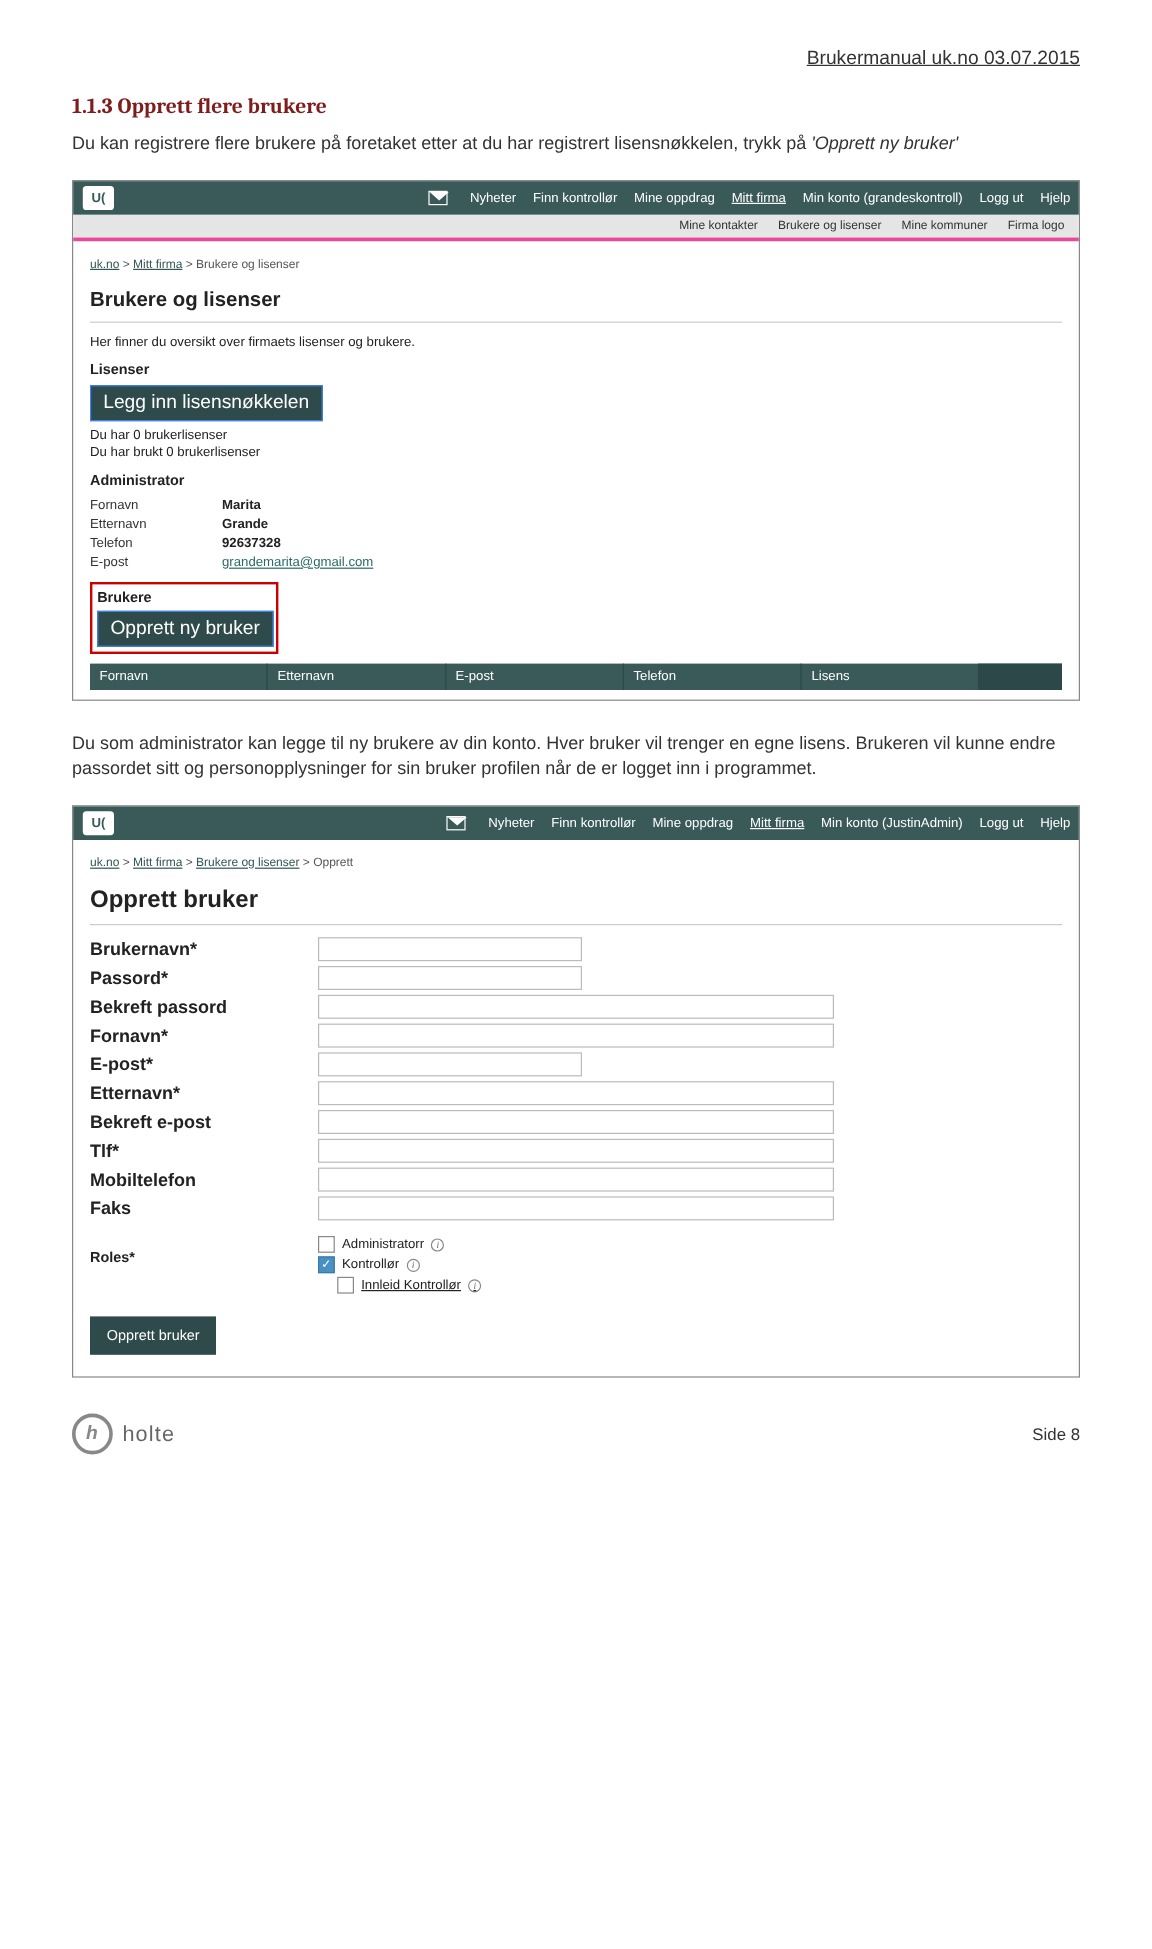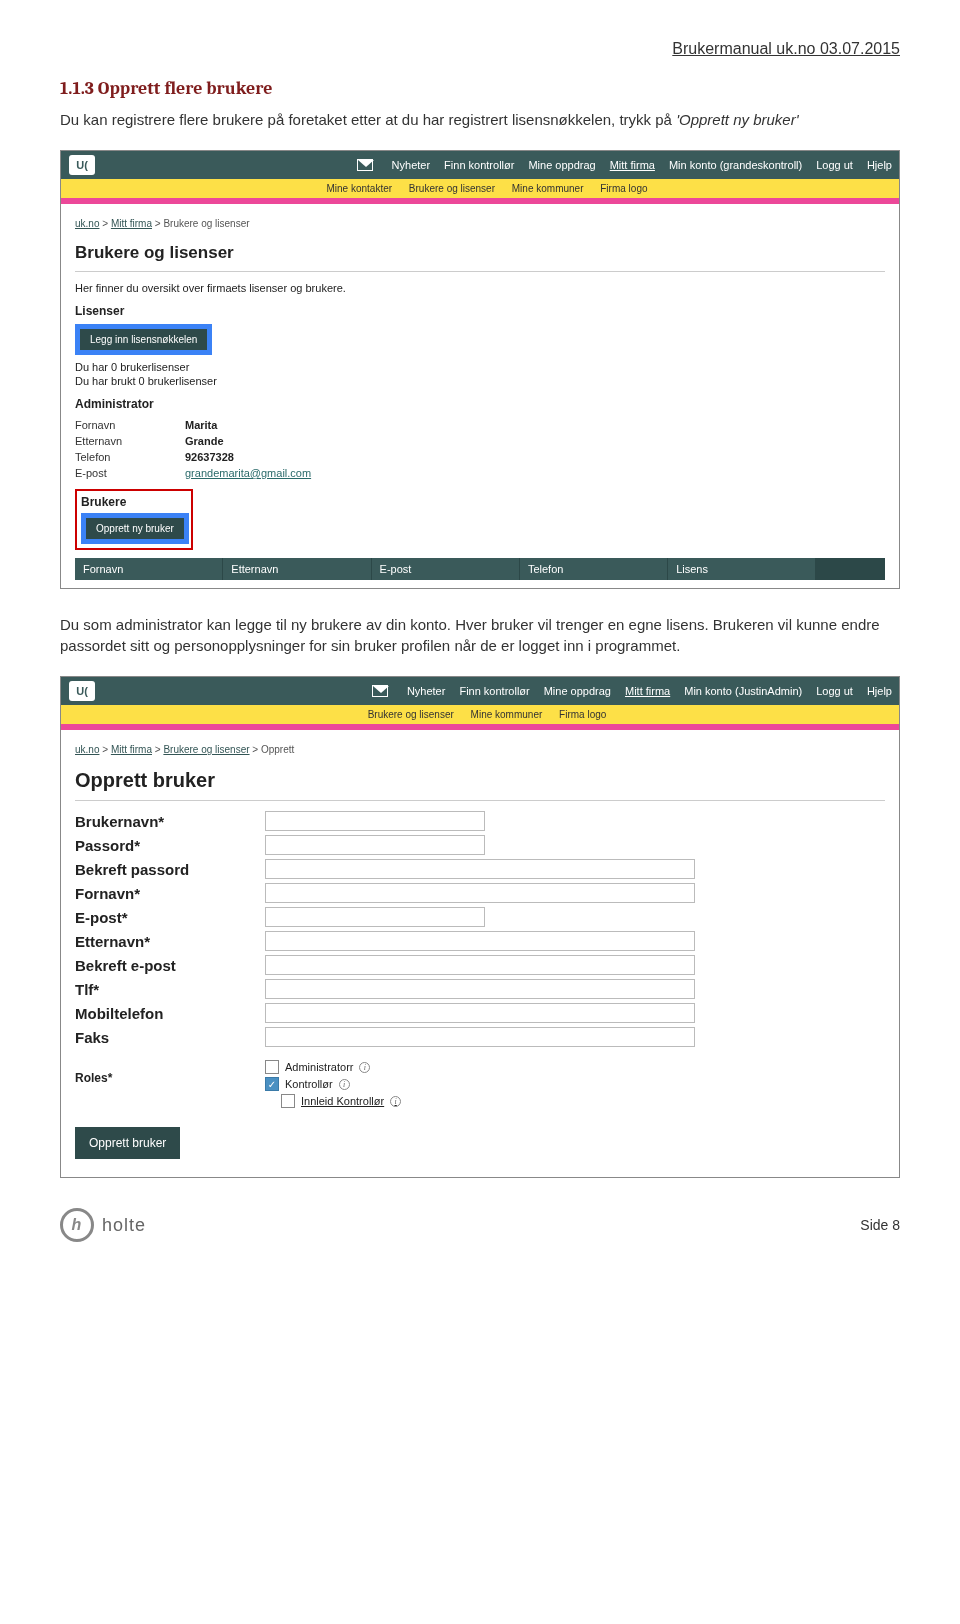--- a/index.html
+++ b/index.html
@@ -16,31 +16,31 @@
 
   
   .app-hdr { background: #3a5a5a; color: #fff; display: flex; align-items: center; font-size: 11px; height: 28px; }
   .app-hdr .logo { width: 26px; height: 20px; background: #fff; color: #3a5a5a; margin: 4px 8px; display:flex; align-items:center; justify-content:center; font-weight: bold; font-size:11px; border-radius:3px; }
   .app-hdr .spacer { flex: 1; }
   .app-hdr a { color: #fff; text-decoration: none; padding: 0 7px; display:inline-block; line-height:28px; }
   .app-hdr a.active { text-decoration: underline; }
   .app-hdr .mail-icon { width:16px; height:12px; border:1px solid #fff; display:inline-block; margin:0 12px; position:relative; }
   .app-hdr .mail-icon::after { content:""; position:absolute; left:0; right:0; top:0; height:0; border-left:8px solid transparent; border-right:8px solid transparent; border-top:7px solid #fff; }
 
-  .subnav { background: #fde047; text-align: center; font-size: 10px; padding: 4px 12px; border-bottom:6px solid #ec4899; }
+  .subnav { background: #e5e5e5; text-align: right; font-size: 10px; padding: 4px 12px; border-bottom:3px solid #ec4899; }
   .subnav a { color: #333; text-decoration: none; margin-left: 14px; }
 
   .content { padding: 8px 14px; }
   .breadcrumb { font-size: 10px; color:#555; margin: 6px 0 14px; }
   .breadcrumb a { color: #355; text-decoration: underline; }
   h2.page-title { font-size: 17px; font-weight: bold; margin-bottom: 8px; }
   hr.sep { border:none; border-top:1px solid #ccc; margin:4px 0 10px; }
   .desc { font-size: 11px; margin-bottom: 10px; }
   .lbl-bold { font-size: 12px; font-weight: bold; margin: 10px 0 6px; }
-  .btn-dark { background:#2e4a4a; color:#fff; border:5px solid #3b82f6; padding:5px 10px; font-size:10px; cursor:pointer; }
+  .btn-dark { background:#2e4a4a; color:#fff; border:1px solid #3b82f6; padding:5px 10px; font-size:16px; cursor:pointer; }
   .small { font-size:11px; margin:2px 0; }
 
   .admin-grid { font-size:11px; margin-top:6px; }
   .admin-grid .row { display:flex; padding:2px 0; }
   .admin-grid .k { width:110px; color:#333; }
   .admin-grid .v { font-weight: bold; }
   .admin-grid .v.link { color:#2a6a6a; font-weight:normal; text-decoration:underline; }
 
   .highlight-box { border:2px solid #c00; padding:2px 2px 4px 4px; display:inline-block; margin-top:8px; }
   .highlight-box .lbl-bold { margin:2px 0 4px; }
@@ -165,25 +165,20 @@
         <div class="spacer"></div>
         <span class="mail-icon"></span>
         <a href="#">Nyheter</a>
         <a href="#">Finn kontrollør</a>
         <a href="#">Mine oppdrag</a>
         <a href="#" class="active">Mitt firma</a>
         <a href="#">Min konto (JustinAdmin)</a>
         <a href="#">Logg ut</a>
         <a href="#">Hjelp</a>
       </div>
-      <div class="subnav">
-        <a href="#">Brukere og lisenser</a>
-        <a href="#">Mine kommuner</a>
-        <a href="#">Firma logo</a>
-      </div>
       <div class="form-area">
         <div class="breadcrumb">
           <a href="#">uk.no</a> &gt;
           <a href="#">Mitt firma</a> &gt;
           <a href="#">Brukere og lisenser</a> &gt;
           <span>Opprett</span>
         </div>
         <h2 class="page-title" style="font-size:20px;">Opprett bruker</h2>
         <hr class="sep">
 

